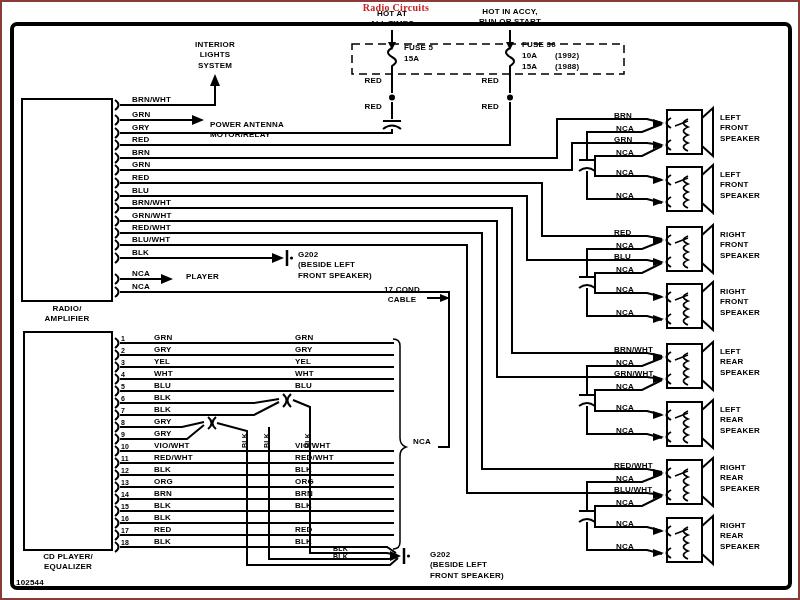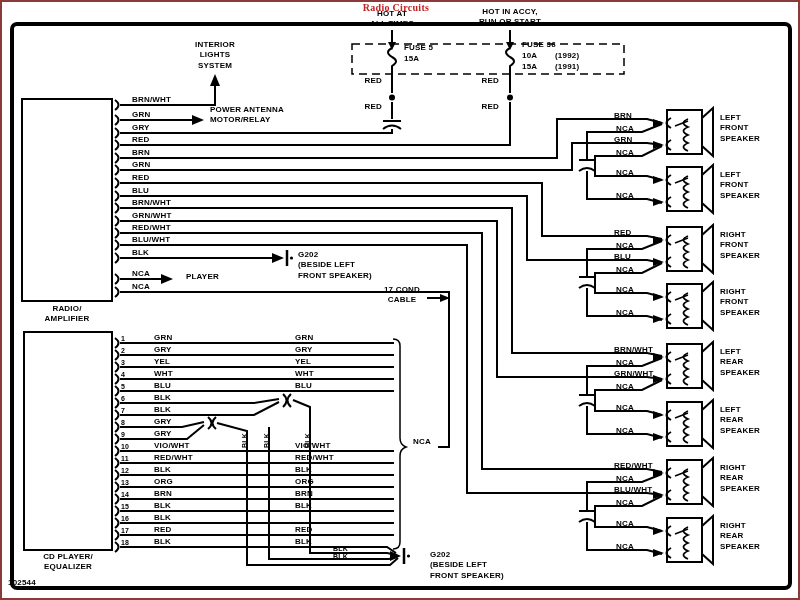--- a/index.html
+++ b/index.html
@@ -214,41 +214,41 @@
   <div class="lbl c" style="left:390px;top:7px;">HOT AT
 ALL TIMES</div>
   <div class="lbl c" style="left:508px;top:5px;">HOT IN ACCY,
 RUN OR START</div>
   <div class="lbl" style="left:402px;top:41px;">FUSE 5</div>
   <div class="lbl" style="left:402px;top:52px;">15A</div>
   <div class="lbl" style="left:520px;top:38px;">FUSE 36</div>
   <div class="lbl" style="left:520px;top:49px;">10A</div>
   <div class="lbl" style="left:553px;top:49px;">(1992)</div>
   <div class="lbl" style="left:520px;top:60px;">15A</div>
-  <div class="lbl" style="left:553px;top:60px;">(1991)</div>
+  <div class="lbl" style="left:553px;top:60px;">(1988)</div>
   <div class="lbl c" style="left:213px;top:38px;">INTERIOR
 LIGHTS
 SYSTEM</div>
-  <div class="lbl" style="left:208px;top:103px;">POWER ANTENNA
+  <div class="lbl" style="left:208px;top:118px;">POWER ANTENNA
 MOTOR/RELAY</div>
   <div class="lbl" style="left:184px;top:270px;">PLAYER</div>
   <div class="lbl" style="left:296px;top:248px;">G202
 (BESIDE LEFT
 FRONT SPEAKER)</div>
   <div class="lbl c" style="left:65px;top:302px;">RADIO/
 AMPLIFIER</div>
   <div class="lbl c" style="left:66px;top:550px;">CD PLAYER/
 EQUALIZER</div>
   <div class="lbl c" style="left:400px;top:283px;">17 COND
 CABLE</div>
   <div class="lbl" style="left:411px;top:435px;">NCA</div>
   <div class="lbl" style="left:428px;top:548px;">G202
 (BESIDE LEFT
 FRONT SPEAKER)</div>
-  <div class="lbl" style="left:6px;top:576px;">102544</div>
+  <div class="lbl" style="left:14px;top:576px;">102544</div>
   <div class="lbl r" style="left:380px;top:74px;">RED</div>
   <div class="lbl r" style="left:380px;top:100px;">RED</div>
   <div class="lbl r" style="left:497px;top:74px;">RED</div>
   <div class="lbl r" style="left:497px;top:100px;">RED</div>
 <div class="lbl" style="left: 130px; top: 93px;">BRN/WHT</div>
     <div class="lbl" style="left: 130px; top: 108px;">GRN</div>
     <div class="lbl" style="left: 130px; top: 121px;">GRY</div>
     <div class="lbl" style="left: 130px; top: 133px;">RED</div>
     <div class="lbl" style="left: 130px; top: 146px;">BRN</div>
     <div class="lbl" style="left: 130px; top: 158px;">GRN</div>

